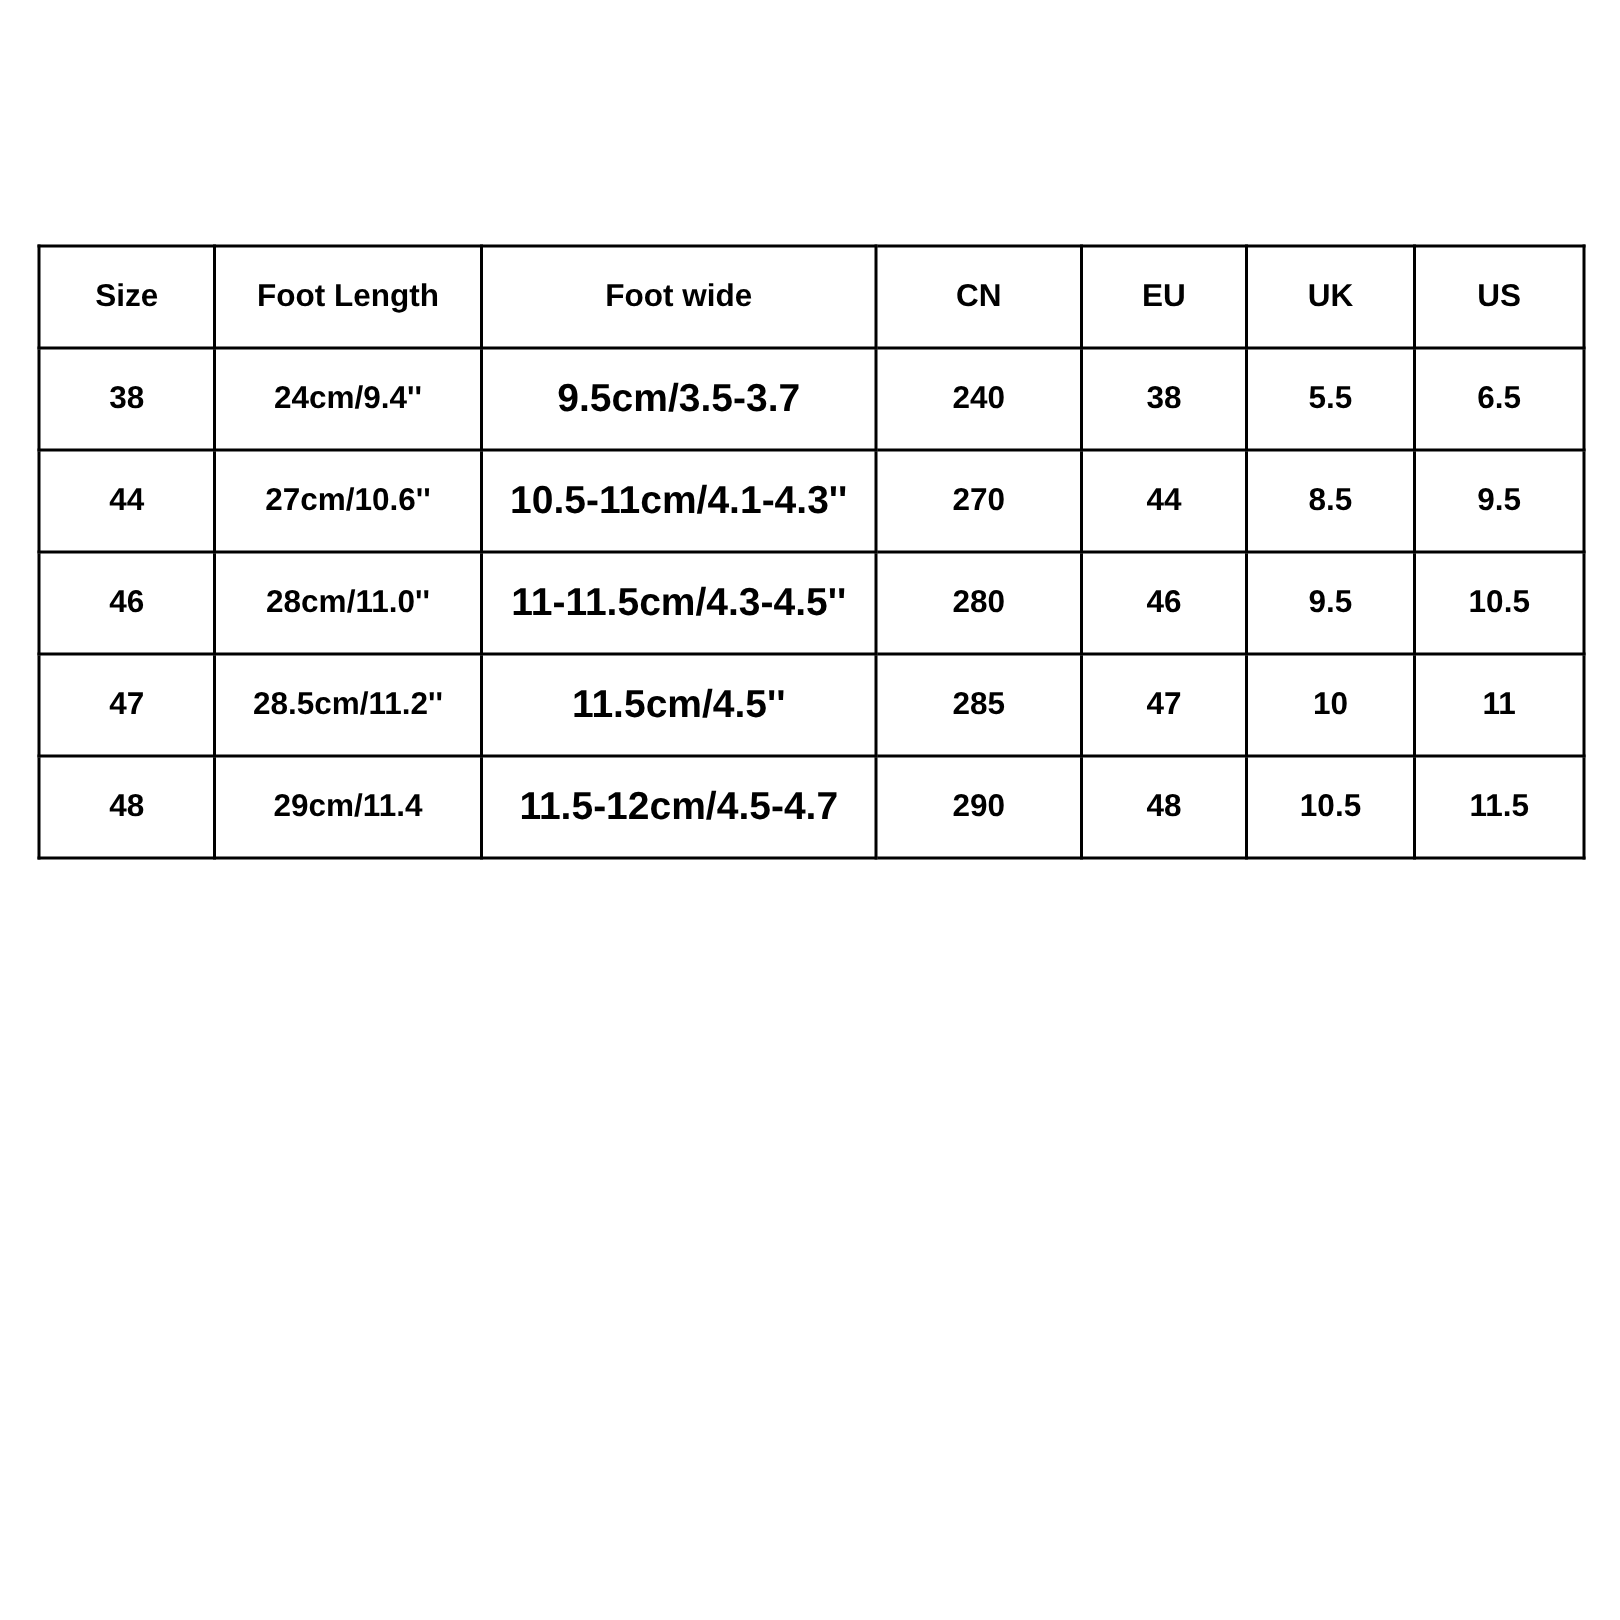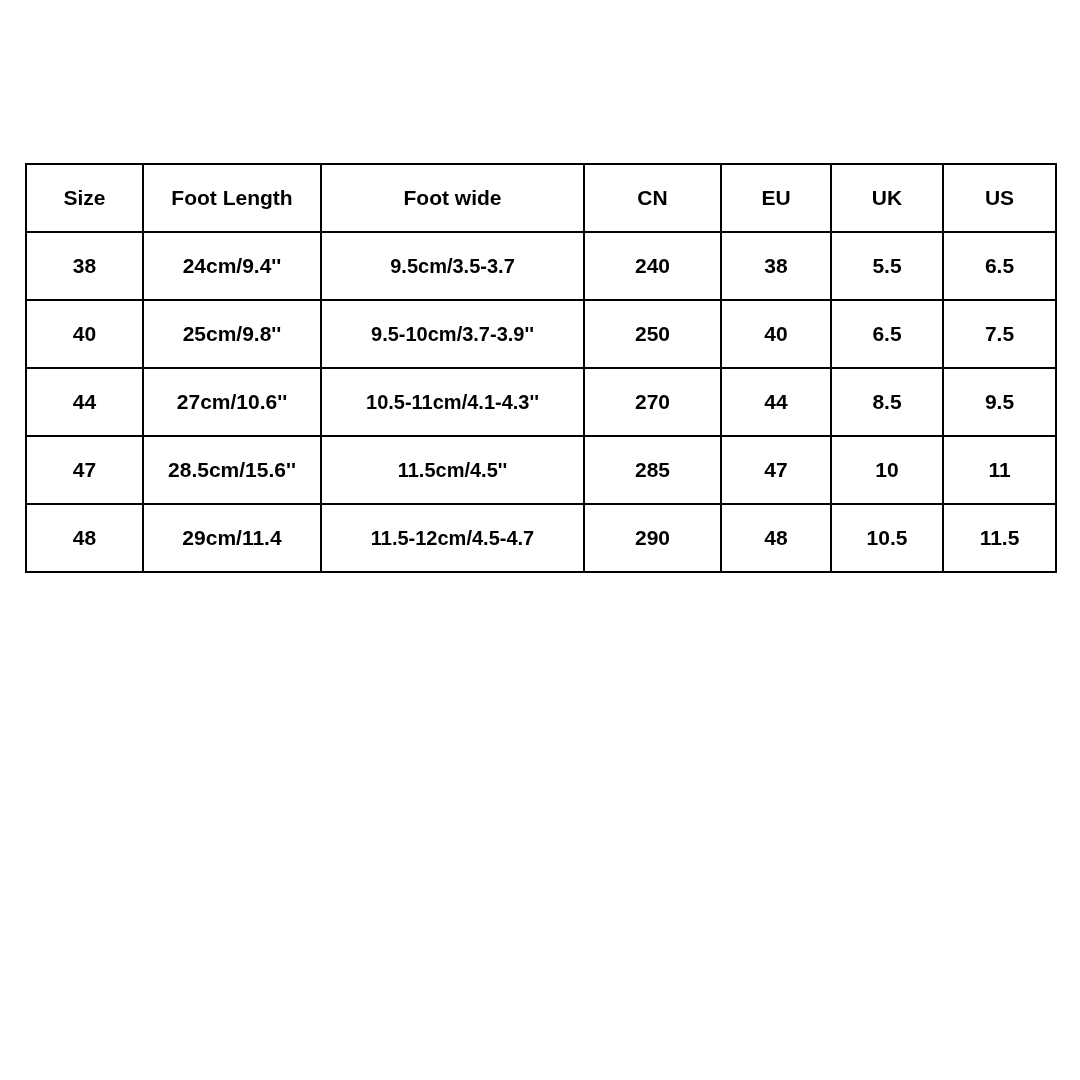--- a/index.html
+++ b/index.html
@@ -54,21 +54,21 @@
   }
   table.size-chart thead th {
     font-size: 21px;
     height: 66px;
   }
   table.size-chart tbody td {
     font-size: 21px;
   }
   table.size-chart tbody td.col-size { font-size: 21px; }
   table.size-chart tbody td.col-len { font-size: 21px; }
-  table.size-chart tbody td.col-wide { font-size: 20px; }
+  table.size-chart tbody td.col-wide { font-size: 26px; }
 </style>
 </head>
 <body>
 
 <div class="page">
   <div class="table-wrap">
     <table class="size-chart">
       <colgroup>
         <col class="c0">
           <col class="c1">
@@ -93,40 +93,40 @@
         <tr>
           <td class="col-size">38</td>
           <td class="col-len">24cm/9.4''</td>
           <td class="col-wide">9.5cm/3.5-3.7</td>
           <td>240</td>
           <td>38</td>
           <td>5.5</td>
           <td>6.5</td>
         </tr>
         <tr>
-          <td class="col-size">40</td>
-          <td class="col-len">25cm/9.8''</td>
-          <td class="col-wide">9.5-10cm/3.7-3.9''</td>
-          <td>250</td>
-          <td>40</td>
-          <td>6.5</td>
-          <td>7.5</td>
-        </tr>
-        <tr>
           <td class="col-size">44</td>
           <td class="col-len">27cm/10.6''</td>
           <td class="col-wide">10.5-11cm/4.1-4.3''</td>
           <td>270</td>
           <td>44</td>
           <td>8.5</td>
           <td>9.5</td>
         </tr>
         <tr>
+          <td class="col-size">46</td>
+          <td class="col-len">28cm/11.0''</td>
+          <td class="col-wide">11-11.5cm/4.3-4.5''</td>
+          <td>280</td>
+          <td>46</td>
+          <td>9.5</td>
+          <td>10.5</td>
+        </tr>
+        <tr>
           <td class="col-size">47</td>
-          <td class="col-len">28.5cm/15.6''</td>
+          <td class="col-len">28.5cm/11.2''</td>
           <td class="col-wide">11.5cm/4.5''</td>
           <td>285</td>
           <td>47</td>
           <td>10</td>
           <td>11</td>
         </tr>
         <tr>
           <td class="col-size">48</td>
           <td class="col-len">29cm/11.4</td>
           <td class="col-wide">11.5-12cm/4.5-4.7</td>

